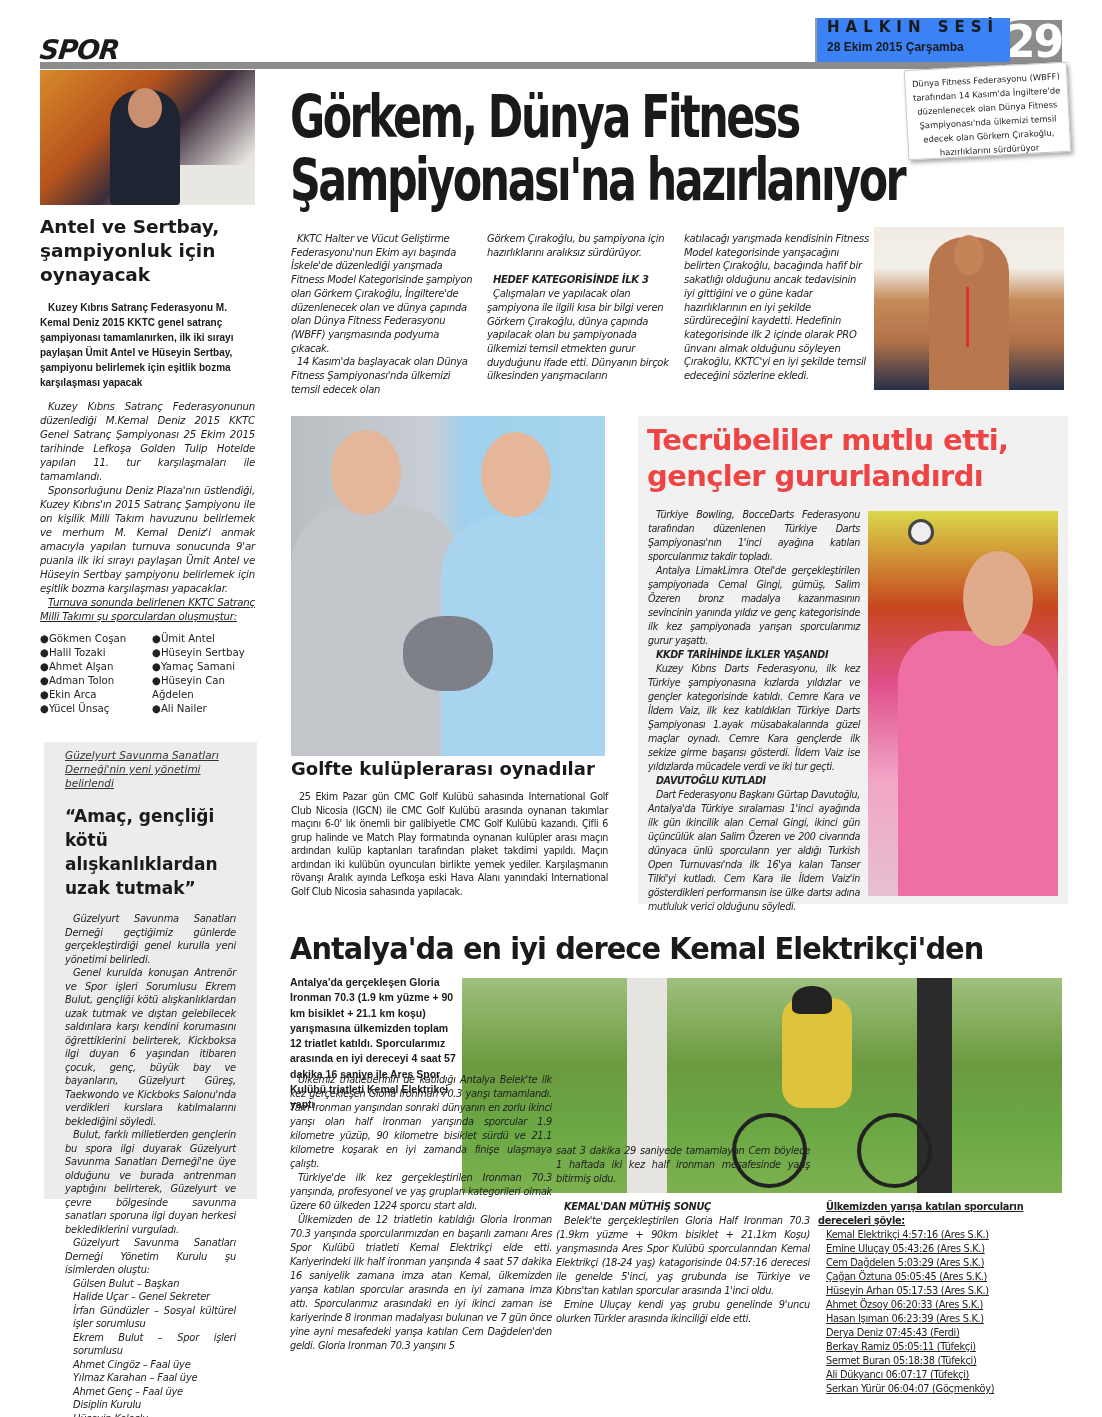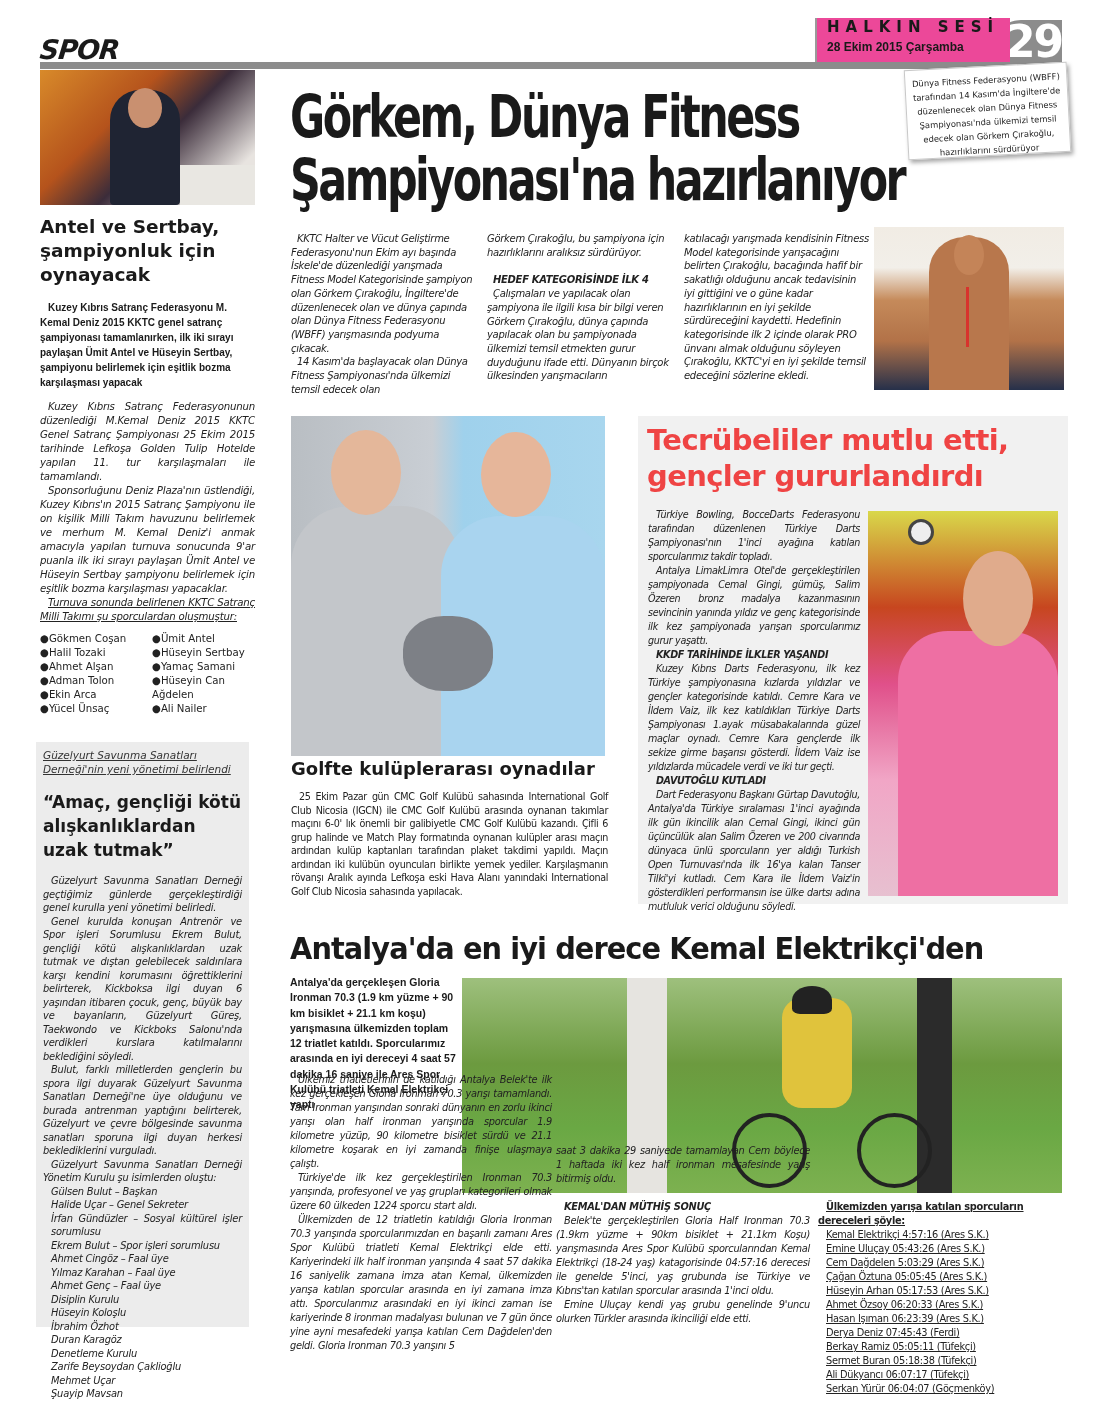--- a/index.html
+++ b/index.html
@@ -4,21 +4,21 @@
 <style>
   * { box-sizing: border-box; margin: 0; padding: 0; }
   html, body { width: 1102px; height: 1417px; background: #ffffff; overflow: hidden; }
   body { position: relative; font-family: "Liberation Sans", sans-serif; color: #231f20; }
   .abs { position: absolute; }
   p { margin: 0; font-style: italic; }
 
   
   .section-label { left: 40px; top: 34px; font: italic 900 27px "DejaVu Sans", sans-serif; letter-spacing: -1px; color: #1a1a1a; transform: skewX(-6deg); }
   .header-rule { left: 40px; top: 62px; width: 1022px; height: 7px; background: #8c8c8c; }
-  .masthead { left: 815px; top: 18px; width: 195px; height: 44px; border-left: 2px solid #9a9a9a; padding-left: 10px; background: #ec4899; }
+  .masthead { left: 815px; top: 18px; width: 195px; height: 44px; border-left: 2px solid #9a9a9a; padding-left: 10px; background: #3b82f6; }
   .masthead-name { font: 700 15px "DejaVu Sans", sans-serif; letter-spacing: 6px; color: #1a1a1a; line-height: 18px; }
   .masthead-date { font: 700 12px "Liberation Sans", sans-serif; color: #1a1a1a; margin-top: 4px; }
   .page-num-box { left: 995px; top: 20px; width: 67px; height: 49px; background: #8c8c8c; border-top-left-radius: 26px 24px; border-bottom-left-radius: 26px 24px; }
   .page-num { left: 1005px; top: 16px; font: 700 44px "DejaVu Sans", sans-serif; color: #ffffff; letter-spacing: -2px; line-height: 52px; }
 
   .callout { left: 906px; top: 66px; width: 163px; height: 90px; background: #fff; border: 1px solid #c8c8c8; box-shadow: 2px 3px 4px rgba(0,0,0,0.35); transform: rotate(-3deg); padding: 6px 6px; text-align: center; font: 8.4px/14px "DejaVu Sans", sans-serif; color: #222; }
 
   
   .photo { overflow: hidden; }
   .photo-chess { left: 40px; top: 70px; width: 215px; height: 135px; background: linear-gradient(135deg,#d88a2a 0%, #b5531c 35%, #3b2c3a 55%, #e8e4e0 85%); }
@@ -29,21 +29,21 @@
   .photo-fig { position: absolute; }
 
   
   .chess-title { left: 40px; top: 215px; width: 230px; font: 700 18.5px/24px "DejaVu Sans", sans-serif; color: #1a1a1a; }
   .chess-lede { left: 40px; top: 300px; width: 215px; font: 700 10px/15px "Liberation Sans", sans-serif; color: #1a1a1a; text-indent: 8px; }
   .chess-body { left: 40px; top: 400px; width: 215px; font: 10.2px/14px "DejaVu Sans", sans-serif; color: #222; text-align: justify; letter-spacing: -0.2px; }
   .chess-body p { text-indent: 8px; }
   .chess-body .ul { text-decoration: underline; }
   .chess-list { left: 40px; top: 632px; width: 220px; font: 10.2px/14px "DejaVu Sans", sans-serif; color: #222; display: grid; grid-template-columns: 112px 108px; }
 
-  .gsd-box { left: 36px; top: 742px; width: 213px; height: 585px; background: #ececec; padding: 6px 7px; }
+  .gsd-box { left: 44px; top: 742px; width: 213px; height: 457px; background: #ececec; padding: 6px 21px; }
   .gsd-kicker { font: italic 10.5px/14px "DejaVu Sans", sans-serif; text-decoration: underline; color: #333; }
   .gsd-title { font: 700 17px/24px "DejaVu Sans", sans-serif; color: #1a1a1a; margin-top: 14px; }
   .gsd-body { font: 9.9px/13.5px "DejaVu Sans", sans-serif; color: #222; text-align: justify; margin-top: 12px; letter-spacing: -0.2px; }
   .gsd-body p { text-indent: 8px; }
   .gsd-body .li { padding-left: 8px; text-indent: 0; }
 
   
   .main-headline { left: 290px; top: 86px; width: 770px; font: 700 58px/63px "DejaVu Sans Condensed", "DejaVu Sans", sans-serif; color: #1a1a1a; letter-spacing: -3px; transform: scaleX(0.82); transform-origin: left top; white-space: nowrap; }
 
   .fit-col { top: 232px; width: 185px; font: 10px/13.7px "DejaVu Sans", sans-serif; color: #222; letter-spacing: -0.3px; }
@@ -145,21 +145,21 @@
 <div class="abs main-headline">
   <div>Görkem, Dünya Fitness</div>
   <div>Şampiyonası'na hazırlanıyor</div>
 </div>
 <div class="abs fit-col" style="left:291px;">
   <p>KKTC Halter ve Vücut Geliştirme Federasyonu'nun Ekim ayı başında İskele'de düzenlediği yarışmada Fitness Model Kategorisinde şampiyon olan Görkem Çırakoğlu, İngiltere'de düzenlenecek olan ve dünya çapında olan Dünya Fitness Federasyonu (WBFF) yarışmasında podyuma çıkacak.</p>
   <p>14 Kasım'da başlayacak olan Dünya Fitness Şampiyonası'nda ülkemizi temsil edecek olan</p>
 </div>
 <div class="abs fit-col" style="left:487px;">
   <p style="text-indent:0">Görkem Çırakoğlu, bu şampiyona için hazırlıklarını aralıksız sürdürüyor.</p>
-  <p class="subhead">HEDEF KATEGORİSİNDE İLK 4</p>
+  <p class="subhead">HEDEF KATEGORİSİNDE İLK 3</p>
   <p>Çalışmaları ve yapılacak olan şampiyona ile ilgili kısa bir bilgi veren Görkem Çırakoğlu, dünya çapında yapılacak olan bu şampiyonada ülkemizi temsil etmekten gurur duyduğunu ifade etti. Dünyanın birçok ülkesinden yarışmacıların</p>
 </div>
 <div class="abs fit-col" style="left:684px;">
   <p style="text-indent:0">katılacağı yarışmada kendisinin Fitness Model kategorisinde yarışacağını belirten Çırakoğlu, bacağında hafif bir sakatlığı olduğunu ancak tedavisinin iyi gittiğini ve o güne kadar hazırlıklarının en iyi şekilde sürdüreceğini kaydetti. Hedefinin kategorisinde ilk 2 içinde olarak PRO ünvanı almak olduğunu söyleyen Çırakoğlu, KKTC'yi en iyi şekilde temsil edeceğini sözlerine ekledi.</p>
 </div>
 <div class="abs photo photo-fitness">
   <div class="photo-fig" style="left:55px;top:10px;width:80px;height:153px;background:#b8774c;border-radius:35px 35px 0 0;"></div>
   <div class="photo-fig" style="left:80px;top:8px;width:30px;height:40px;background:#c48458;border-radius:50%;"></div>
   <div class="photo-fig" style="left:92px;top:60px;width:8px;height:60px;border-left:3px solid #d8332d;"></div>
 </div>

